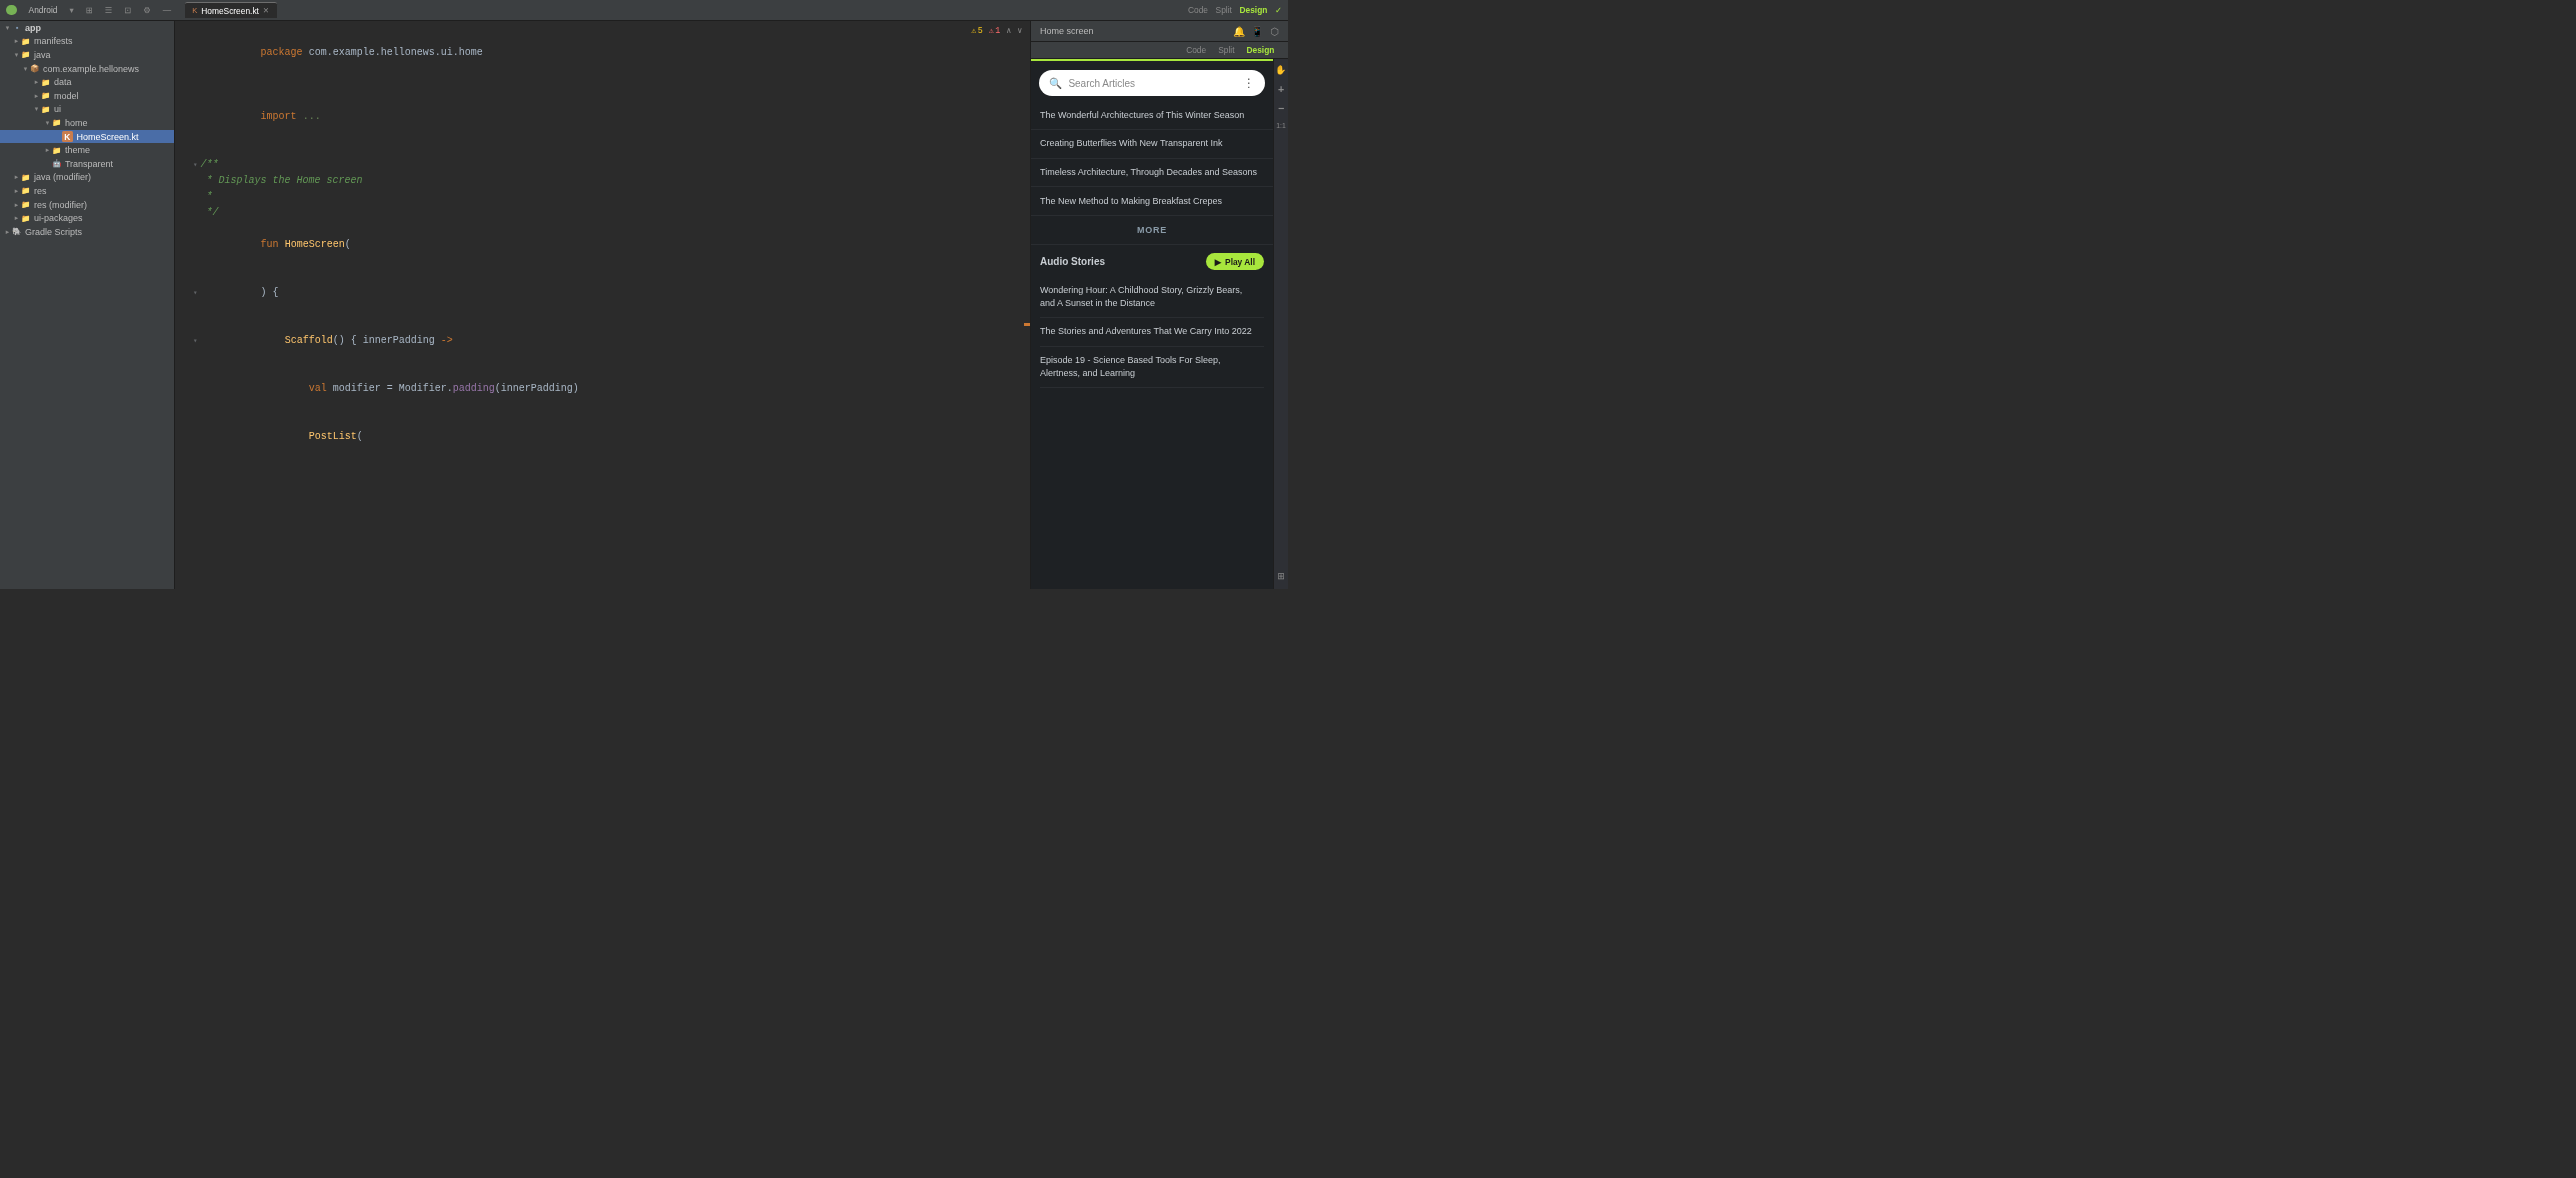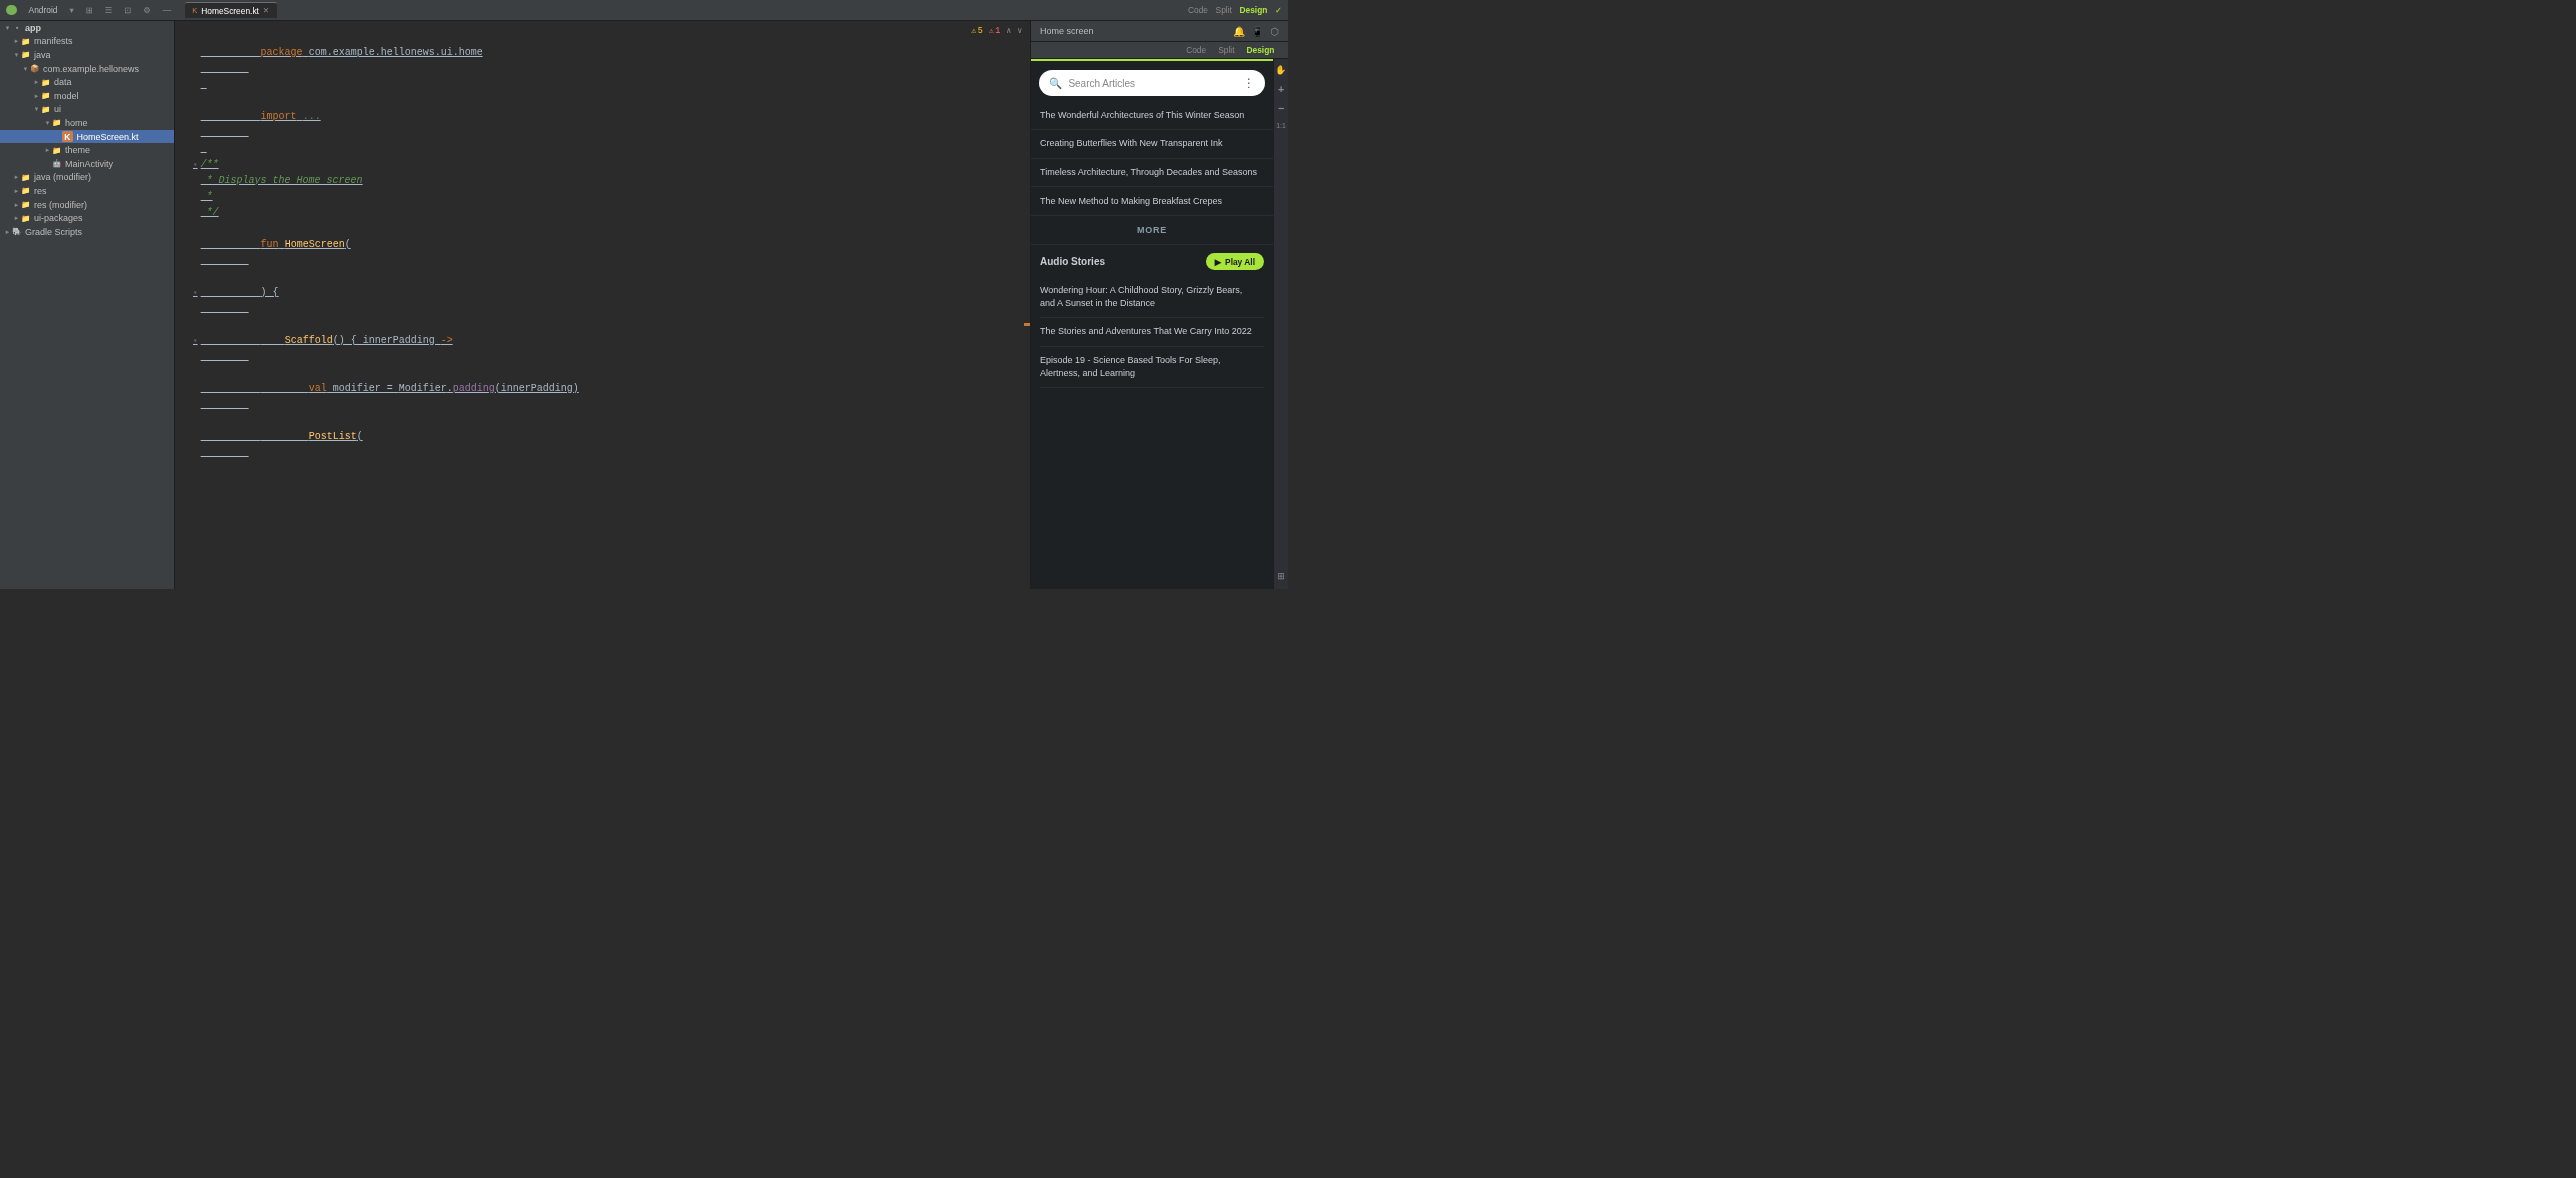--- a/index.html
+++ b/index.html
@@ -144,21 +144,20 @@
       gap: 1.5px;
     }
     .error-badge {
       color: #ff6b6b;
       display: flex;
       align-items: center;
       gap: 1.5px;
     }
     .code-content {
       padding: 7.6px 0 7.6px 15px;
-      text-decoration: underline;
     }
     .code-line {
       display: flex;
       min-height: 16px;
       position: relative;
     }
     .line-marker {
       width: 10.6px;
       min-width: 10.6px;
       display: flex;
@@ -420,21 +419,21 @@
 
     <div class="tree-item" style="padding-left:43px;">
       <span class="tree-arrow">▸</span>
       <span class="tree-icon folder-icon">📁</span>
       <span>theme</span>
     </div>
 
     <div class="tree-item" style="padding-left:43px;">
       <span class="tree-arrow"> </span>
       <span class="tree-icon android-file-icon">🤖</span>
-      <span>MainActivity</span>
+      <span>Transparent</span>
     </div>
 
     <div class="tree-item" style="padding-left:12px;">
       <span class="tree-arrow">▸</span>
       <span class="tree-icon folder-icon">📁</span>
       <span>java (modifier)</span>
     </div>
 
     <div class="tree-item" style="padding-left:12px;">
       <span class="tree-arrow">▸</span>

